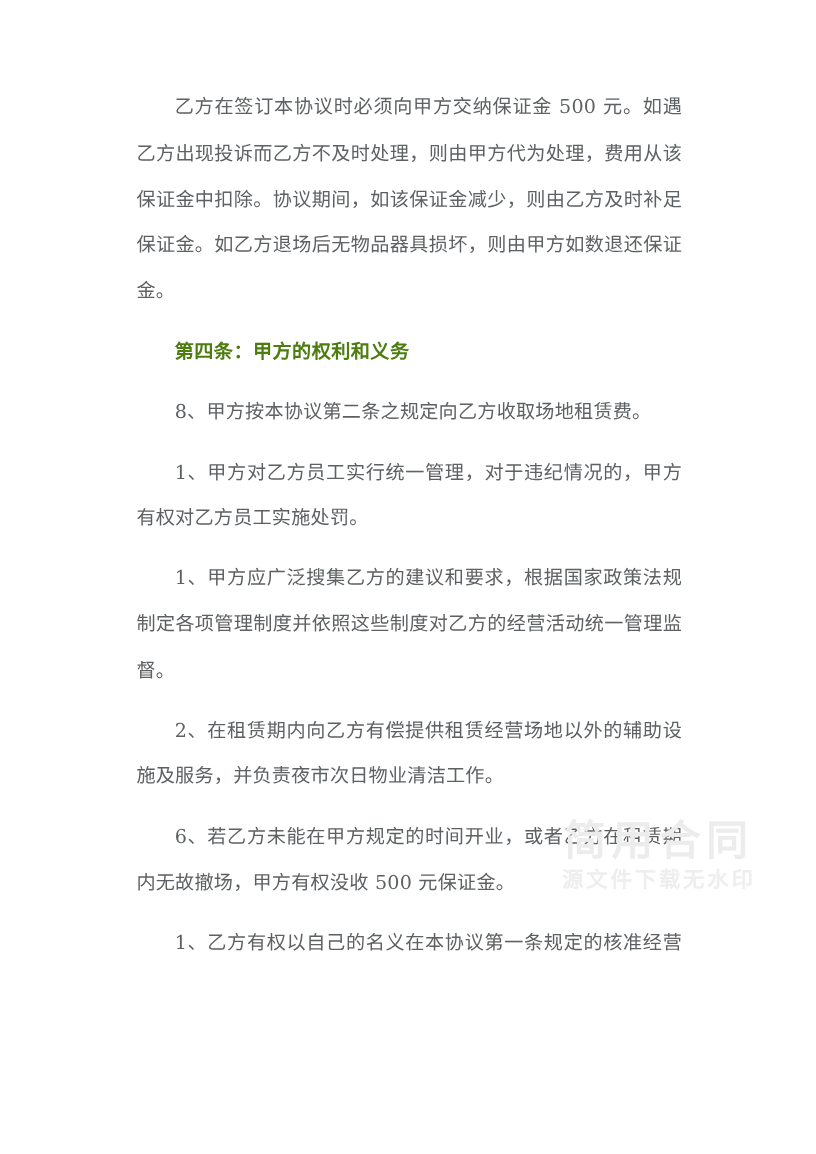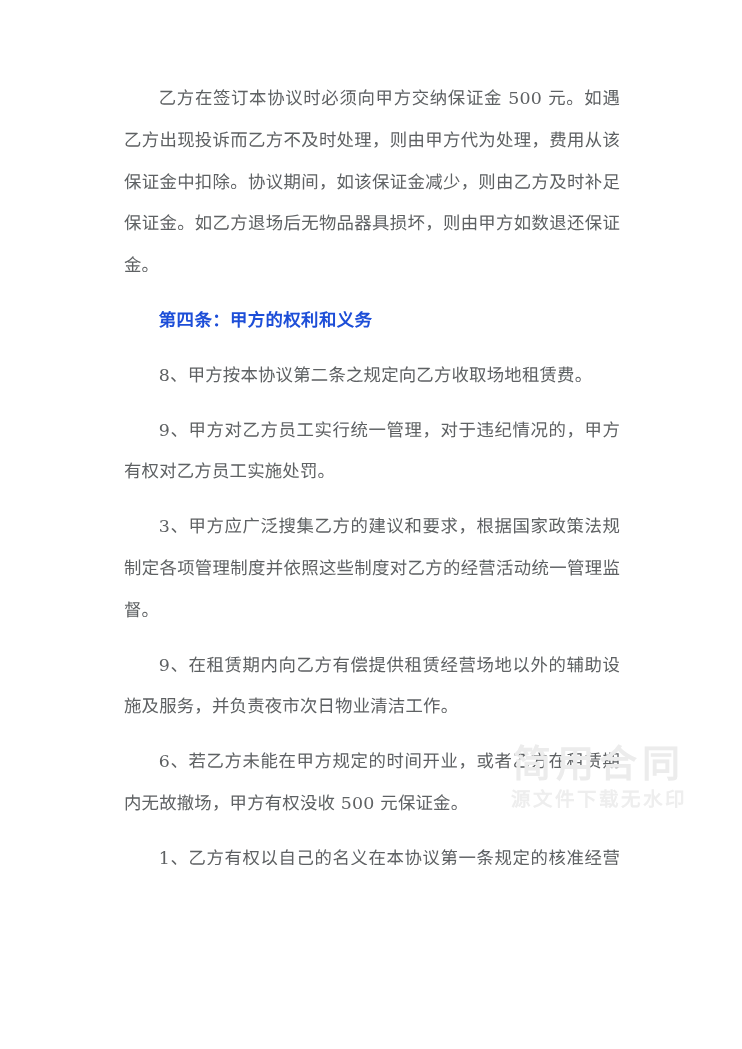--- a/index.html
+++ b/index.html
@@ -40,21 +40,21 @@
     text-align: justify;
     text-justify: inter-ideograph;
     text-indent: 2em;
     letter-spacing: 0.2px;
     font-family: "DejaVu Serif", "Liberation Serif", serif;
     -webkit-font-smoothing: antialiased;
   }
 
   .para.heading {
     font-weight: bold;
-    color: #1d4ed8;
+    color: #4d7c0f;
     letter-spacing: 0.4px;
   }
 
   .para.last {
     margin-bottom: 0;
   }
 
   
   .watermark {
     position: absolute;
@@ -91,25 +91,25 @@
 <div class="page">
 
   <div class="doc-body">
 
     <p class="para">乙方在签订本协议时必须向甲方交纳保证金 500 元。如遇乙方出现投诉而乙方不及时处理，则由甲方代为处理，费用从该保证金中扣除。协议期间，如该保证金减少，则由乙方及时补足保证金。如乙方退场后无物品器具损坏，则由甲方如数退还保证金。</p>
 
     <p class="para heading">第四条：甲方的权利和义务</p>
 
     <p class="para">8、甲方按本协议第二条之规定向乙方收取场地租赁费。</p>
 
-    <p class="para">9、甲方对乙方员工实行统一管理，对于违纪情况的，甲方有权对乙方员工实施处罚。</p>
+    <p class="para">1、甲方对乙方员工实行统一管理，对于违纪情况的，甲方有权对乙方员工实施处罚。</p>
 
-    <p class="para">3、甲方应广泛搜集乙方的建议和要求，根据国家政策法规制定各项管理制度并依照这些制度对乙方的经营活动统一管理监督。</p>
+    <p class="para">1、甲方应广泛搜集乙方的建议和要求，根据国家政策法规制定各项管理制度并依照这些制度对乙方的经营活动统一管理监督。</p>
 
-    <p class="para">9、在租赁期内向乙方有偿提供租赁经营场地以外的辅助设施及服务，并负责夜市次日物业清洁工作。</p>
+    <p class="para">2、在租赁期内向乙方有偿提供租赁经营场地以外的辅助设施及服务，并负责夜市次日物业清洁工作。</p>
 
 
     <p class="para">6、若乙方未能在甲方规定的时间开业，或者乙方在租赁期内无故撤场，甲方有权没收 500 元保证金。</p>
 
 
     <p class="para last">1、乙方有权以自己的名义在本协议第一条规定的核准经营范围内独立从事合法经营活动独立承担民事责任，严格遵守税收、工商等规定，由此产生的费用由乙方自理。</p>
 
   </div>
 
   <div class="watermark">

